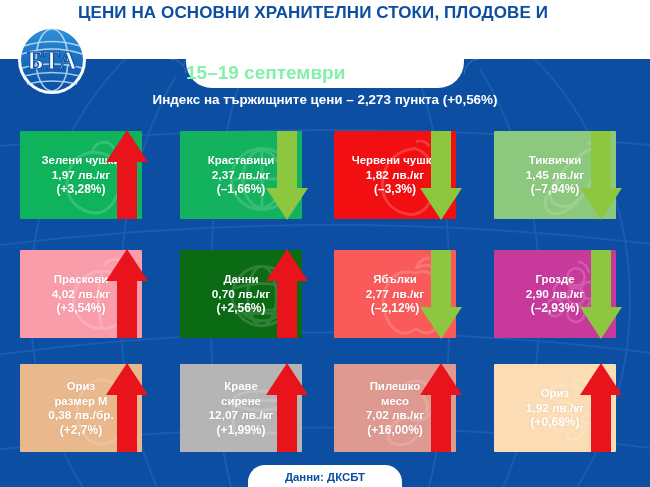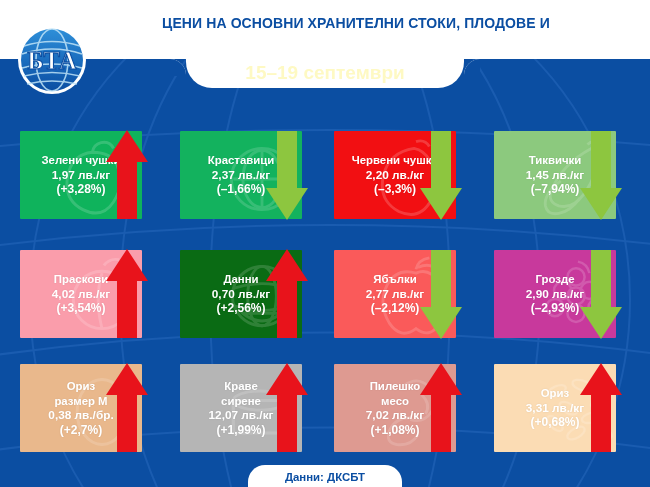--- a/index.html
+++ b/index.html
@@ -36,29 +36,29 @@
   .pill-notch-l{left:170px;border-top-right-radius:16px;}
   .pill-notch-r{left:464px;border-top-left-radius:16px;}
   .pill-cut-l,.pill-cut-r{
     position:absolute;top:59px;width:16px;height:17px;z-index:4;
     background:#0B4EA2;
   }
   .pill-cut-l{left:170px;border-top-right-radius:16px;}
   .pill-cut-r{left:464px;border-top-left-radius:16px;}
 
   .title{
-    position:absolute;left:78px;top:12px;width:556px;
-    z-index:5;text-align:center;
-    color:#0B4EA2;font-weight:bold;font-size:14px;
+    position:absolute;left:78px;top:2px;width:556px;
+    z-index:5;text-align:left;
+    color:#0B4EA2;font-weight:bold;font-size:17px;
     line-height:22px;letter-spacing:.1px;
   }
   .date-text{
     position:absolute;left:186px;top:58px;width:278px;height:30px;
-    z-index:5;text-align:center;
-    color:#fef9c3;font-weight:bold;font-size:19px;
+    z-index:5;
+    color:#86efac;font-weight:bold;font-size:19px;
     line-height:30px;
   }
   .logo{
     position:absolute;left:12px;top:24px;width:80px;height:72px;z-index:6;
   }
   .subtitle{
     position:absolute;left:0;top:92px;width:650px;
     z-index:5;text-align:center;
     color:#ffffff;font-weight:bold;font-size:13.4px;
   }
@@ -152,20 +152,21 @@
       <path d="M12 22 Q40 13 68 22"></path>
       <path d="M10 30 Q40 20 70 30"></path>
       <path d="M10 44 Q40 36 70 44"></path>
       <path d="M12 52 Q40 45 68 52"></path>
       <path d="M15 60 Q40 54 65 60"></path>
       <ellipse cx="40" cy="36" rx="16" ry="31"></ellipse>
     </g>
     <text x="40" y="45" text-anchor="middle" font-family="'Liberation Serif',serif" font-size="25" font-weight="bold" fill="#ffffff" stroke="#0B4EA2" stroke-width="1.1">БТА</text>
   </svg>
 
+  <div class="subtitle">Индекс на тържищните цени – 2,273 пункта (+0,56%)</div>
 
   <div class="grid" id="card-grid">
       <div class="card" style="left: 20px; top: 131px;">
         <div class="card-box" style="background: rgb(15, 179, 92);">
           <svg class="card-veg" viewBox="0 0 92 92">
             <g fill="none" stroke="#fff" stroke-width="3" opacity=".55">
               <path d="M58 14 q-4 -8 -13 -6 q-8 2 -9 10"></path>
               <path d="M36 18 q-22 2 -26 26 q-4 24 16 34 q20 10 32 -8 q12 -18 4 -38 q-6 -14 -26 -14 z"></path>
             </g>
           </svg>
@@ -205,21 +206,21 @@
               <path d="M60 12 q-5 -8 -14 -5"></path>
               <path d="M44 14 q-26 4 -32 28 q-6 26 16 38 q22 10 34 -12 q10 -22 -2 -42 q-6 -10 -16 -12 z"></path>
             </g>
           </svg>
         </div>
         <div class="arrow"><svg width="46" height="94" viewBox="0 0 46 94">
             <path d="M23 92 L2 60 L13 60 L13 3 L33 3 L33 60 L44 60 Z" fill="#8DC63F"></path>
           </svg></div>
         <div class="card-text">
           <div class="c-name">Червени чушки</div>
-          <div class="c-price">2,20 лв./кг</div>
+          <div class="c-price">1,82 лв./кг</div>
           <div class="c-pct">(–3,3%)</div>
         </div>
       </div>
       <div class="card" style="left: 494px; top: 131px;">
         <div class="card-box" style="background: rgb(140, 201, 126);">
           <svg class="card-veg" viewBox="0 0 92 92">
             <g fill="none" stroke="#fff" stroke-width="3" opacity=".5">
               <path d="M70 10 q-6 -6 -12 0"></path>
               <path d="M62 14 q-30 16 -42 44 q-4 12 8 16 q14 4 26 -12 q16 -22 14 -42 q-1 -7 -6 -6 z"></path>
               <path d="M30 48 q-18 14 -16 26 q2 10 14 8 q12 -2 22 -16"></path>
@@ -365,21 +366,21 @@
             </g>
           </svg>
         </div>
         <div class="arrow"><svg width="46" height="94" viewBox="0 0 46 94">
             <path d="M23 2 L44 34 L33 34 L33 91 L13 91 L13 34 L2 34 Z" fill="#E8131B"></path>
           </svg></div>
         <div class="card-text">
           <div class="c-name">Пилешко</div>
           <div class="c-name">месо</div>
           <div class="c-price">7,02 лв./кг</div>
-          <div class="c-pct">(+1,08%)</div>
+          <div class="c-pct">(+16,00%)</div>
         </div>
       </div>
       <div class="card" style="left: 494px; top: 364px;">
         <div class="card-box" style="background: rgb(251, 220, 180);">
           <svg class="card-veg" viewBox="0 0 92 92">
             <g fill="none" stroke="#fff" stroke-width="2.4" opacity=".55">
               <ellipse cx="26" cy="24" rx="10" ry="5" transform="rotate(-25 26 24)"></ellipse>
               <ellipse cx="52" cy="18" rx="10" ry="5" transform="rotate(18 52 18)"></ellipse>
               <ellipse cx="70" cy="34" rx="10" ry="5" transform="rotate(-40 70 34)"></ellipse>
               <ellipse cx="38" cy="42" rx="10" ry="5" transform="rotate(30 38 42)"></ellipse>
@@ -388,21 +389,21 @@
               <ellipse cx="46" cy="68" rx="10" ry="5" transform="rotate(-30 46 68)"></ellipse>
               <ellipse cx="74" cy="68" rx="10" ry="5" transform="rotate(20 74 68)"></ellipse>
             </g>
           </svg>
         </div>
         <div class="arrow"><svg width="46" height="94" viewBox="0 0 46 94">
             <path d="M23 2 L44 34 L33 34 L33 91 L13 91 L13 34 L2 34 Z" fill="#E8131B"></path>
           </svg></div>
         <div class="card-text">
           <div class="c-name">Ориз</div>
-          <div class="c-price">3,31 лв./кг</div>
+          <div class="c-price">1,92 лв./кг</div>
           <div class="c-pct">(+0,68%)</div>
         </div>
       </div>
     </div>
 
   <div class="footer-pill"></div>
   <div class="footer-text">Данни: ДКСБТ</div>
 
 </div>
 

